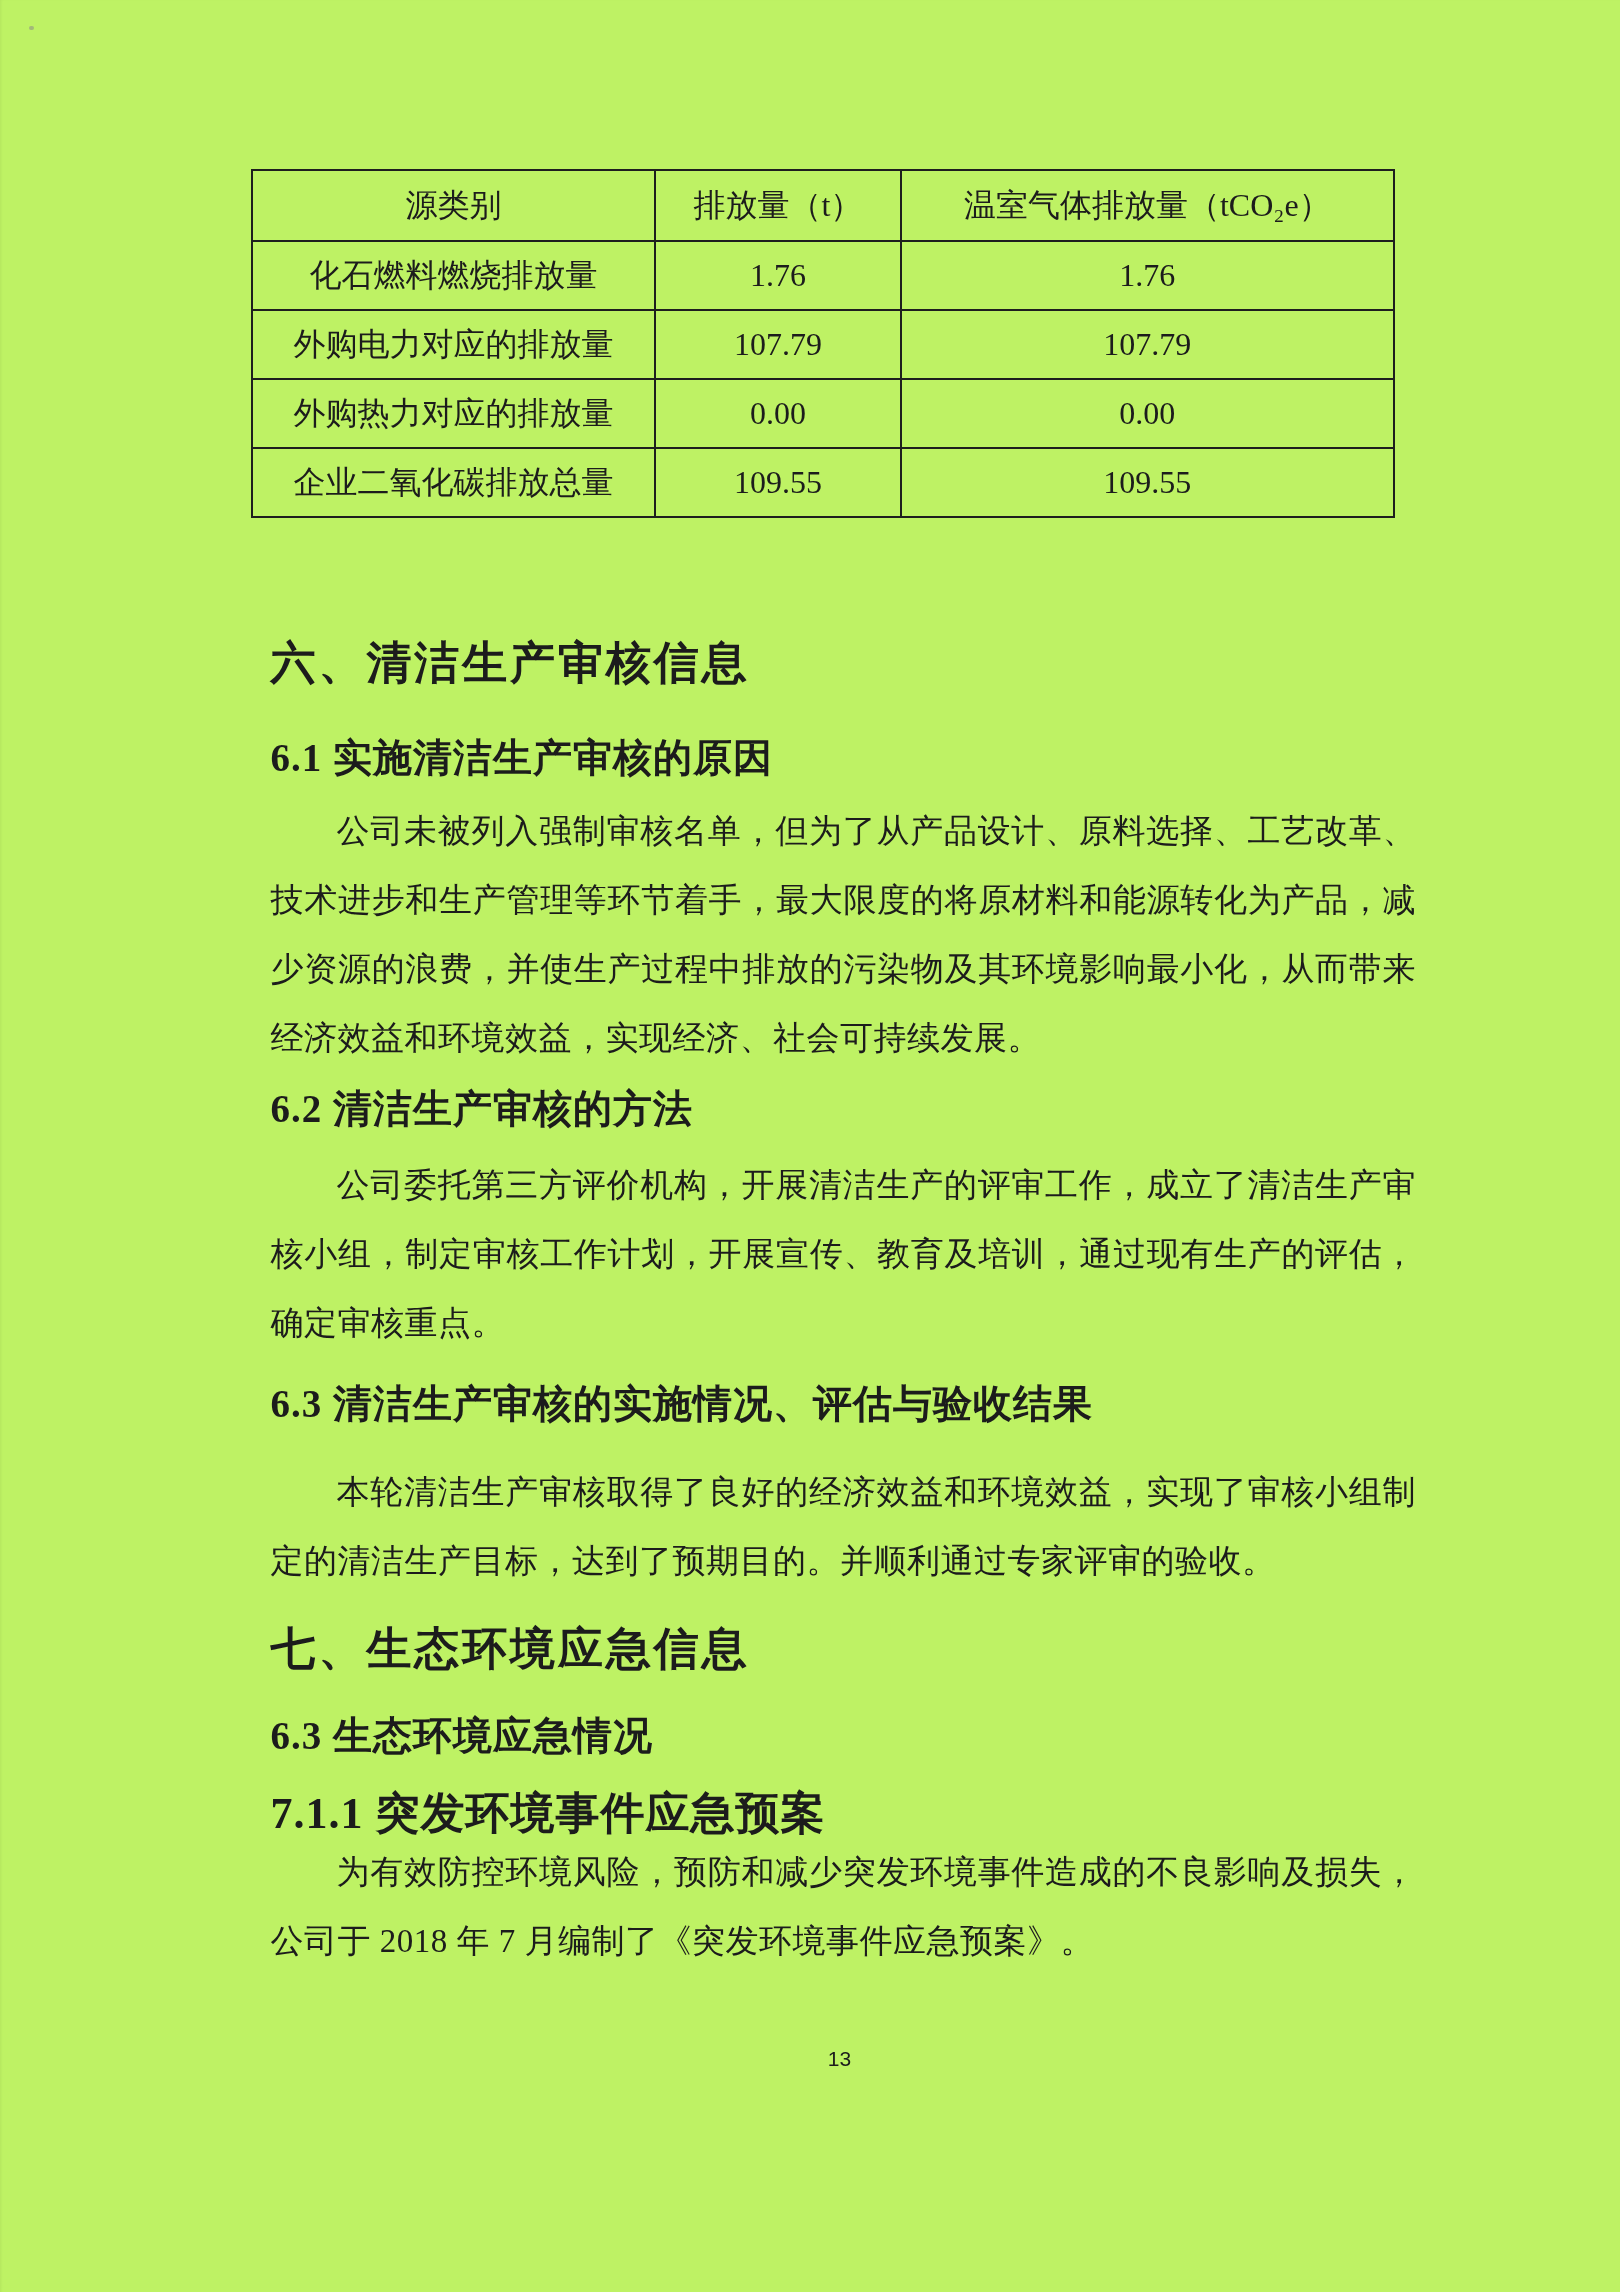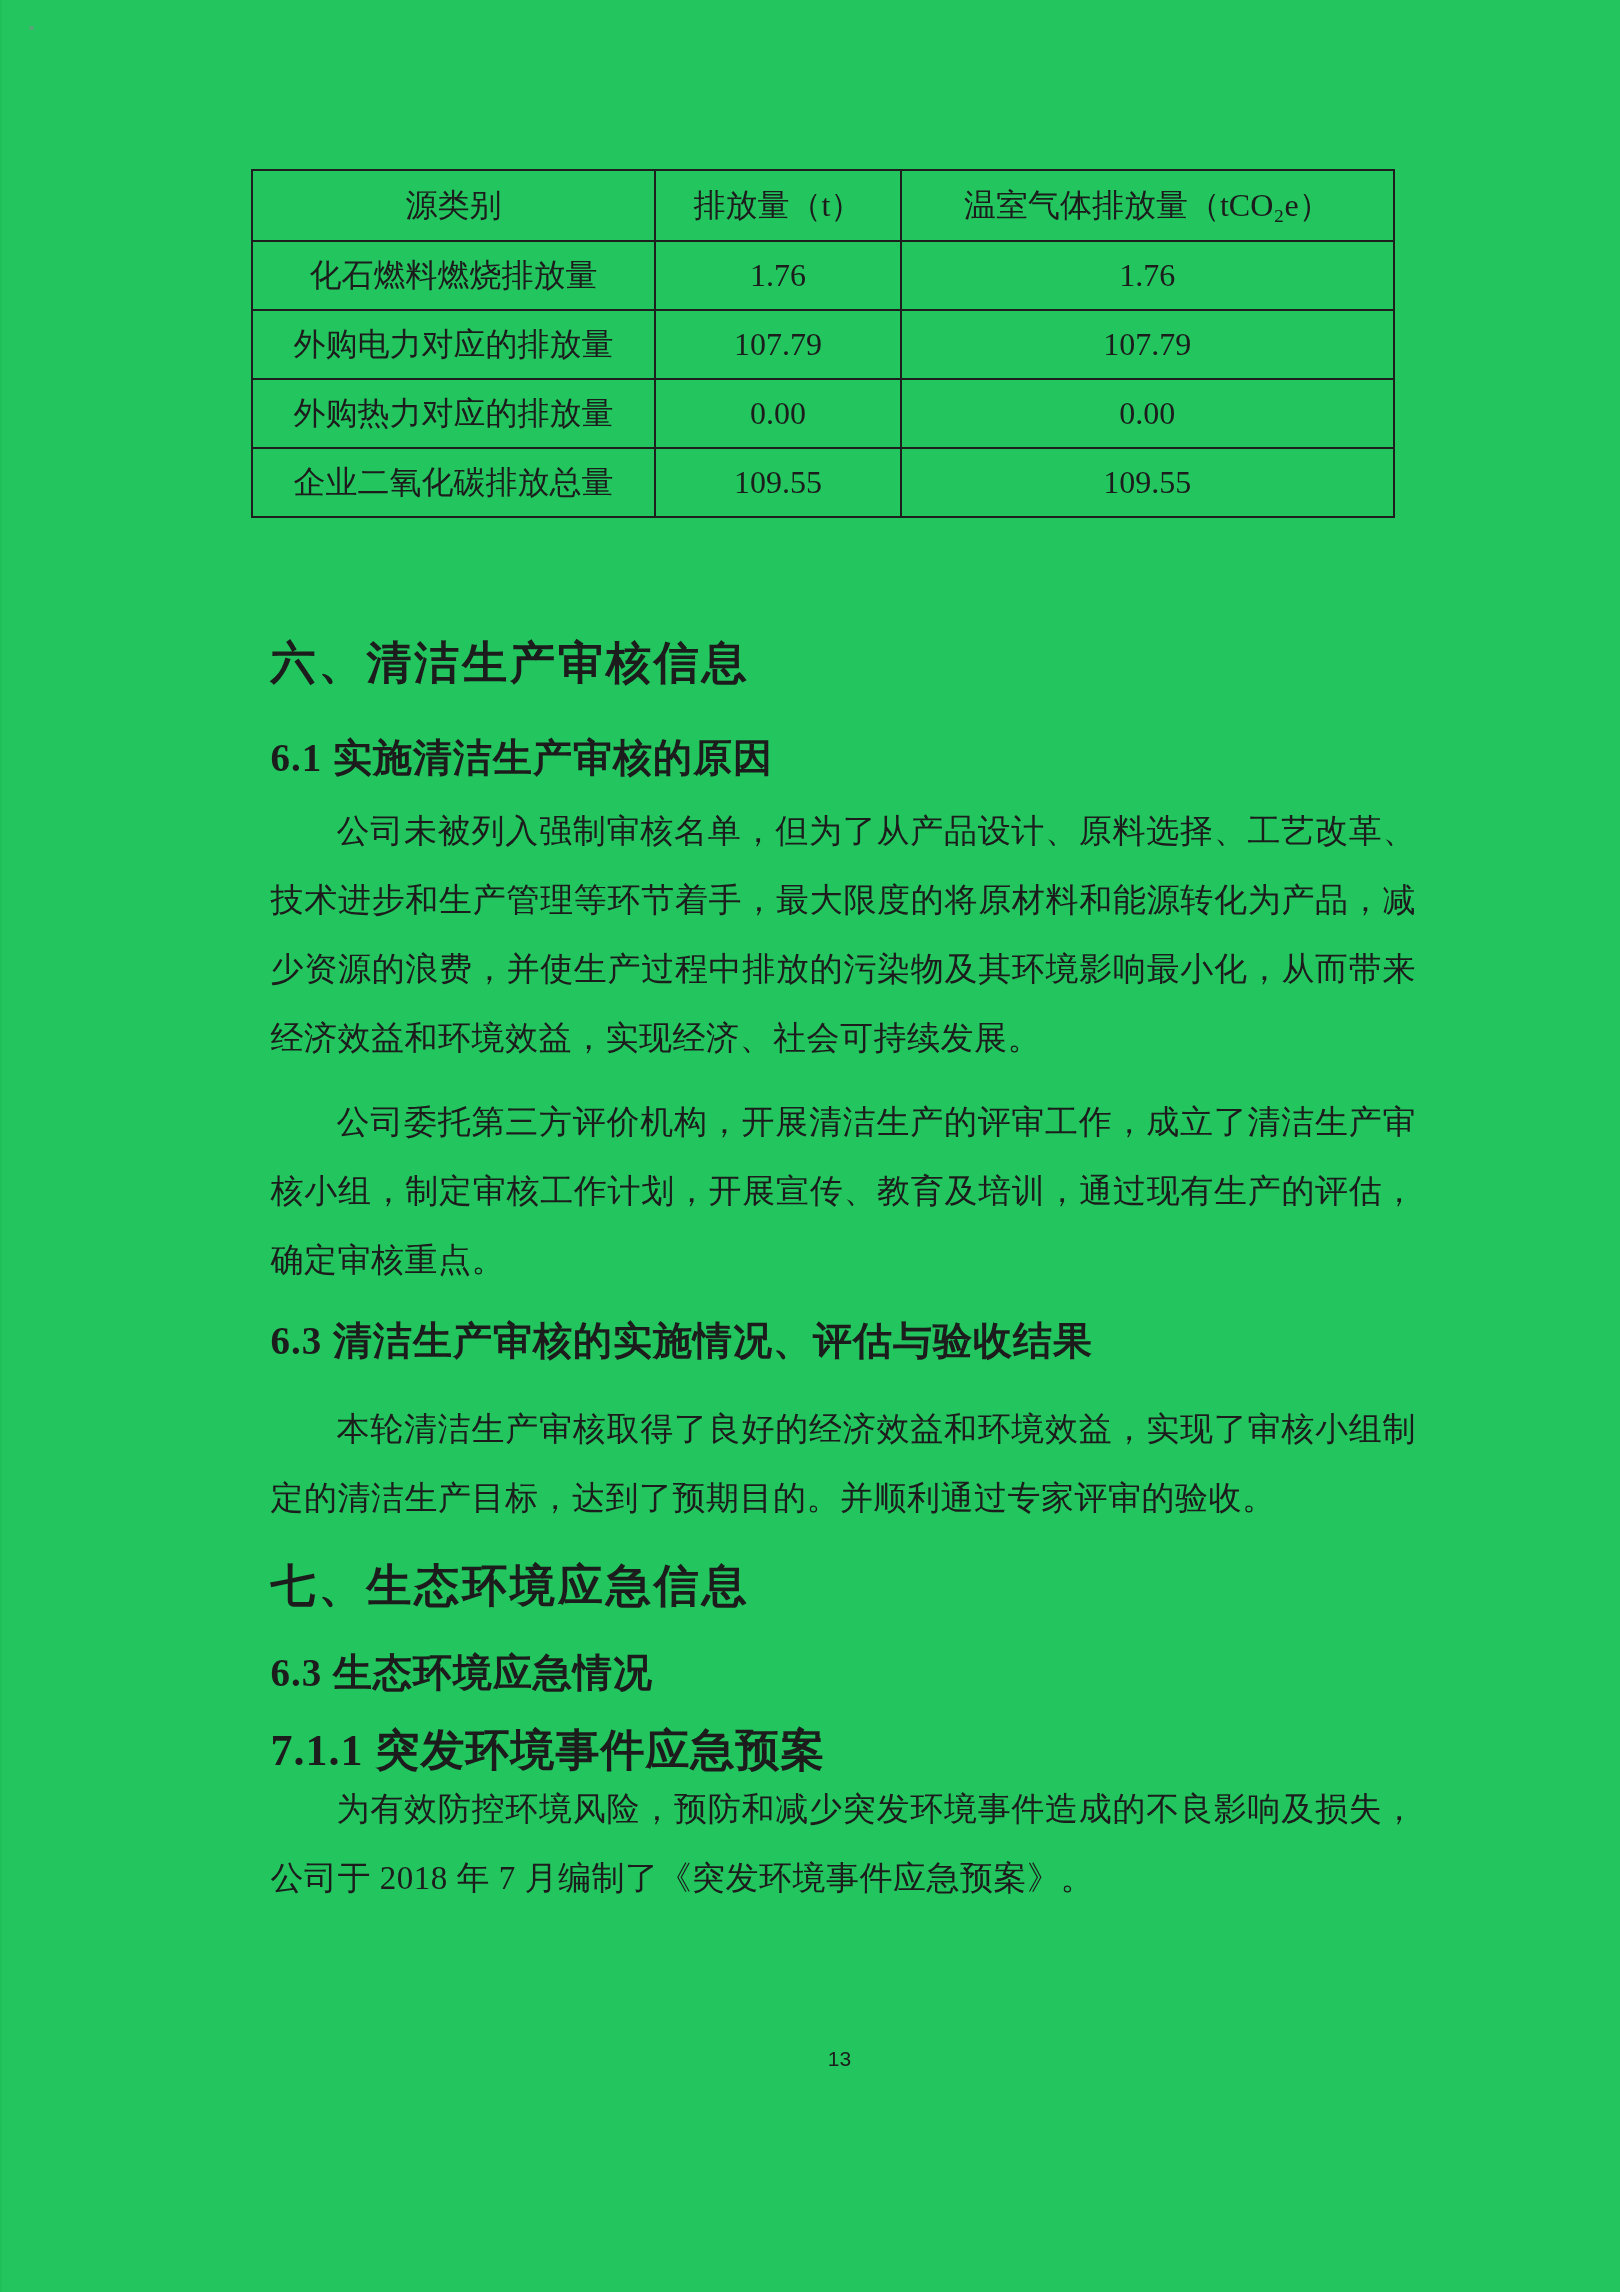--- a/index.html
+++ b/index.html
@@ -5,21 +5,21 @@
   html, body {
     margin: 0;
     padding: 0;
     background: #e8e8e8;
   }
   .page {
     position: relative;
     width: 1620px;
     height: 2293px;
     margin: 0 auto;
-    background: #22c55e;
+    background: #bef264;
     color: #1c1c1c;
     font-family: "Liberation Serif", "DejaVu Serif", serif;
     overflow: hidden;
     box-shadow: inset 2px 0 2.9px -1px rgba(0,0,0,0.06);
   }
   .scan-dot {
     position: absolute;
     left: 29px;
     top: 25.5px;
     width: 4.9px;
@@ -152,20 +152,21 @@
           <td>109.55</td>
         </tr>
       </tbody>
     </table>
 
     <h2 class="ch6">六、清洁生产审核信息</h2>
 
     <h3 class="s61">6.1 实施清洁生产审核的原因</h3>
     <p class="body p61">公司未被列入强制审核名单，但为了从产品设计、原料选择、工艺改革、技术进步和生产管理等环节着手，最大限度的将原材料和能源转化为产品，减少资源的浪费，并使生产过程中排放的污染物及其环境影响最小化，从而带来经济效益和环境效益，实现经济、社会可持续发展。</p>
 
+    <h3 class="s62">6.2 清洁生产审核的方法</h3>
     <p class="body p62">公司委托第三方评价机构，开展清洁生产的评审工作，成立了清洁生产审核小组，制定审核工作计划，开展宣传、教育及培训，通过现有生产的评估，确定审核重点。</p>
 
     <h3 class="s63">6.3 清洁生产审核的实施情况、评估与验收结果</h3>
     <p class="body p63">本轮清洁生产审核取得了良好的经济效益和环境效益，实现了审核小组制定的清洁生产目标，达到了预期目的。并顺利通过专家评审的验收。</p>
 
     <h2 class="ch7">七、生态环境应急信息</h2>
 
     <h3 class="s71">6.3 生态环境应急情况</h3>
 
     <h4 class="s711">7.1.1 突发环境事件应急预案</h4>

